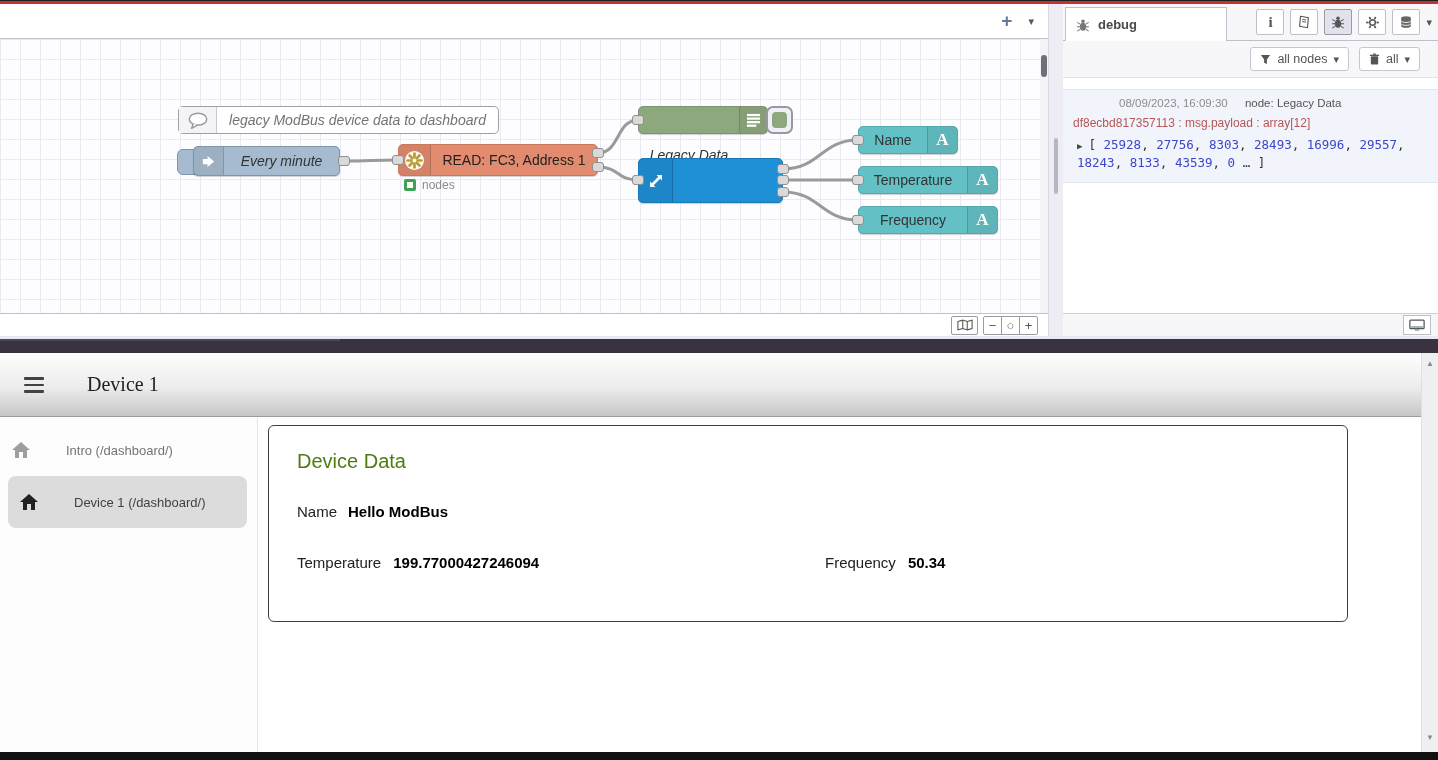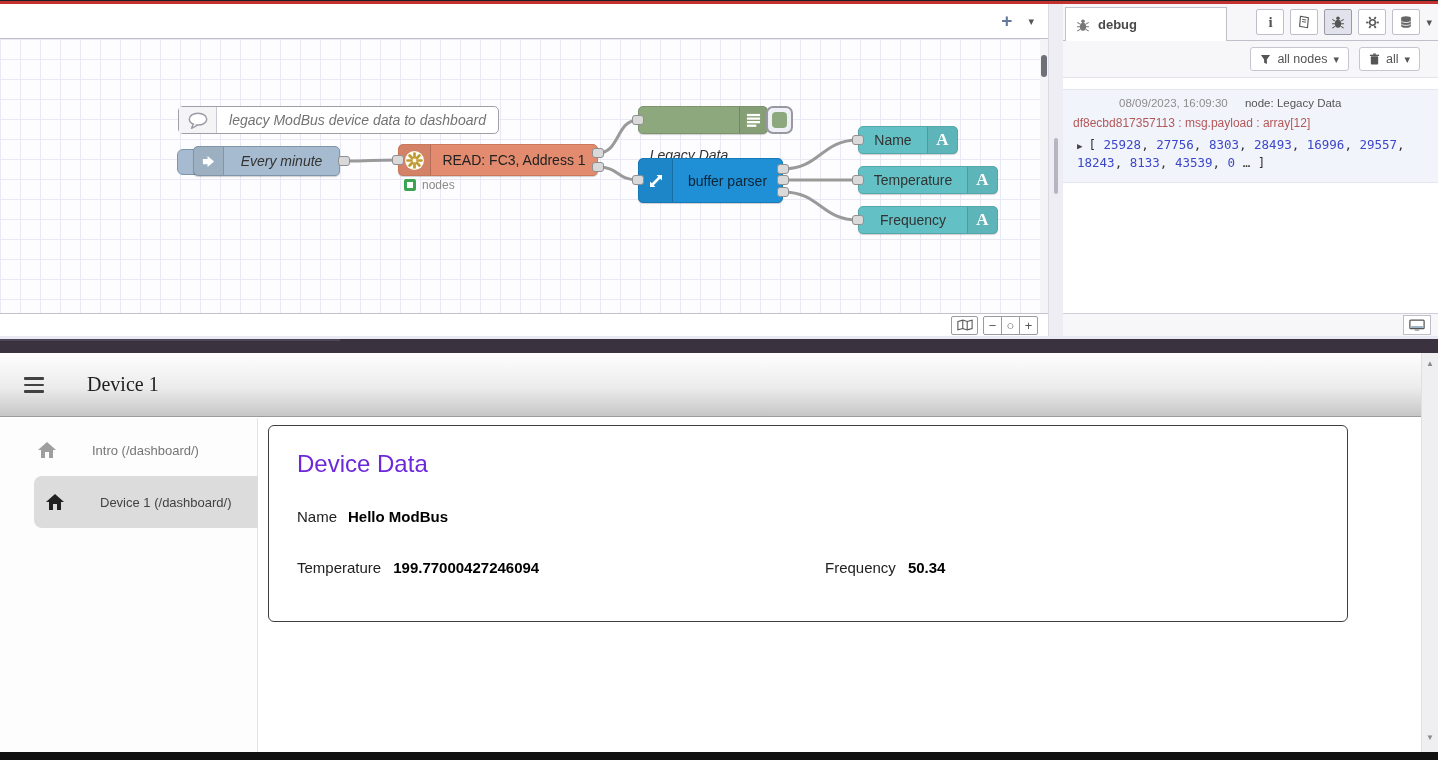--- a/index.html
+++ b/index.html
@@ -116,31 +116,31 @@
 
   
   .dashboard { position:absolute; top:353px; left:0; width:1438px; height:399px; background:#fff; }
   .db-header { position:absolute; top:0; left:0; width:1421px; height:64px;
                background:linear-gradient(#fefefe, #ececec 55%, #c6c6c6); border-bottom:1px solid #9c9c9c; }
   .hamburger { position:absolute; left:24px; top:24px; width:20px; height:16px; display:flex;
                flex-direction:column; justify-content:space-between; cursor:pointer; }
   .hamburger span { display:block; height:2.6px; background:#424242; border-radius:1px; }
   .db-title { position:absolute; left:87px; top:20px; font-size:20px; color:#212121;font-family:Liberation Serif, serif; }
   .db-nav { position:absolute; top:65px; left:0; bottom:0; width:258px; background:#fdfdfd;
-            border-right:1px solid #e4e4e4; padding-top:6px;padding-left:26px; }
+            border-right:1px solid #e4e4e4; padding-top:6px; }
   .nav-item { height:52px; display:flex; align-items:center; padding-left:12px; cursor:pointer;
               font-size:13px; color:#757575; }
   .nav-item .nav-lbl { margin-left:36px; }
   .nav-item .home { color:#9e9e9e; display:flex; }
   .nav-item.active { background:#dcdcdc; border-radius:8px; margin-left:8px; width:239px; color:#424242; }
   .nav-item.active .home { color:#212121; }
   .db-main { position:absolute; top:65px; left:258px; right:17px; bottom:0; background:#fff; }
   .card { margin:7px 0 0 10px; width:1080px; height:197px; border:1px solid #3f3f3f; border-radius:6px;
           background:#fff; padding:24px 28px; }
-  .card-title { font-size:24px; color:#6d28d9; }
+  .card-title { font-size:20px; color:#4d7c0f; }
   .field-row { display:flex; align-items:baseline; gap:11px; font-size:15px; color:#212121; }
   .row1 { margin-top:30px; }
   .row2 { margin-top:34px; }
   .fgroup { display:flex; align-items:baseline; gap:12px; }
   .fgroup.left { width:517px; }
   .fval { font-weight:bold; color:#000; }
   .db-scrollbar { position:absolute; top:0; right:0; width:17px; height:399px; background:#efeff1;
                   border-left:1px solid #e0e0e0; }
   .sb-arrow { position:absolute; left:0; width:16px; text-align:center; font-size:8px; color:#8a8a8a; cursor:pointer; }
   .sb-up { top:6px; } .sb-down { bottom:10px; }
@@ -231,21 +231,20 @@
       </div>
 
     <div class="node n-parser">
       <span class="icon-region">
         <svg width="18" height="18" viewBox="0 0 18 18">
             <line x1="5.5" y1="12.5" x2="12.5" y2="5.5" stroke="#fff" stroke-width="2.6"></line>
             <path d="M9.6 3.1 L15 3.1 L15 8.5 Z" fill="#fff"></path>
             <path d="M8.4 14.9 L3 14.9 L3 9.5 Z" fill="#fff"></path>
           </svg>
       </span>
-      <span class="lbl">buffer parser</span>
     </div>
 
     <div class="node n-ui n-name">
       <span class="lbl">Name</span>
       <span class="icon-region">
           <span class="serif-a">A</span>
         </span>
     </div>
     <div class="node n-ui n-temp">
       <span class="lbl">Temperature</span>

